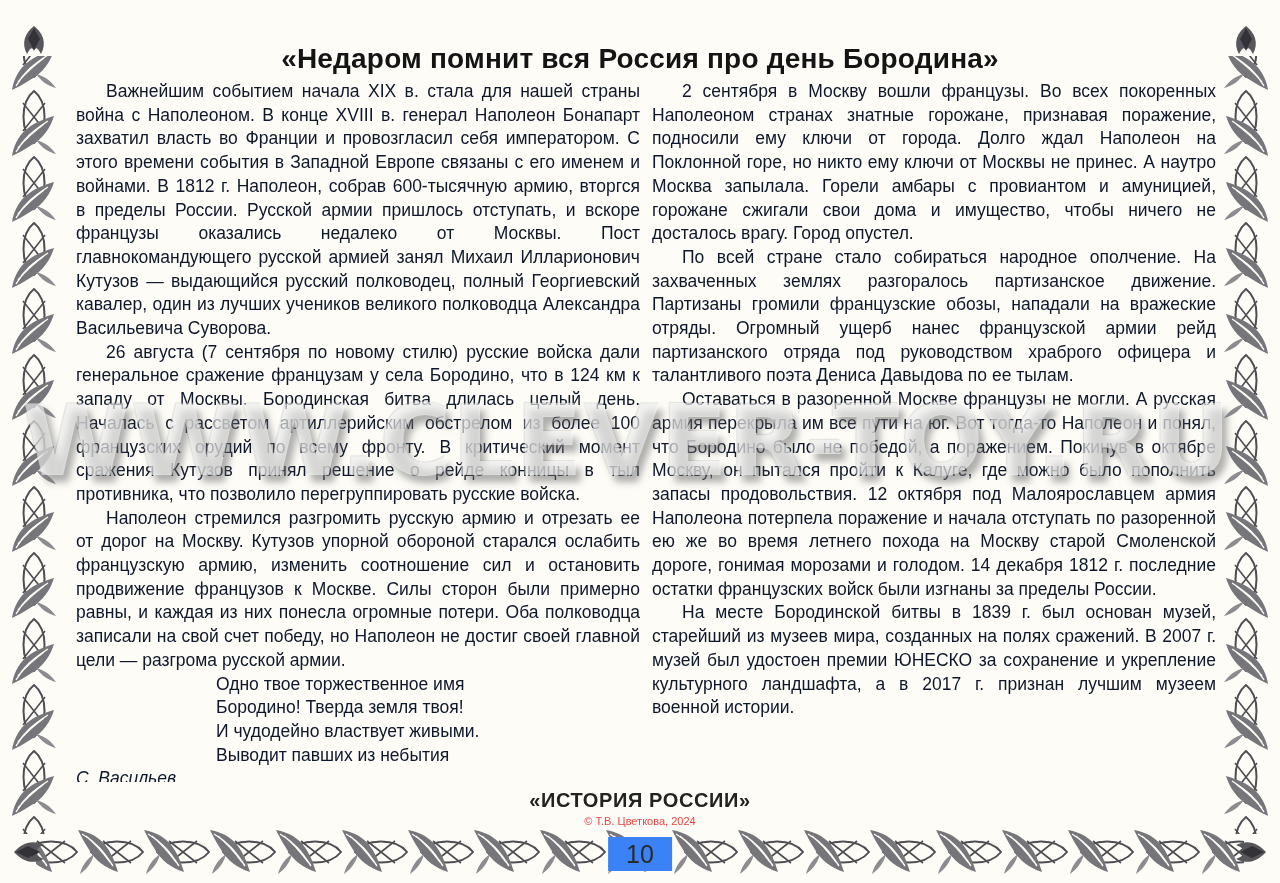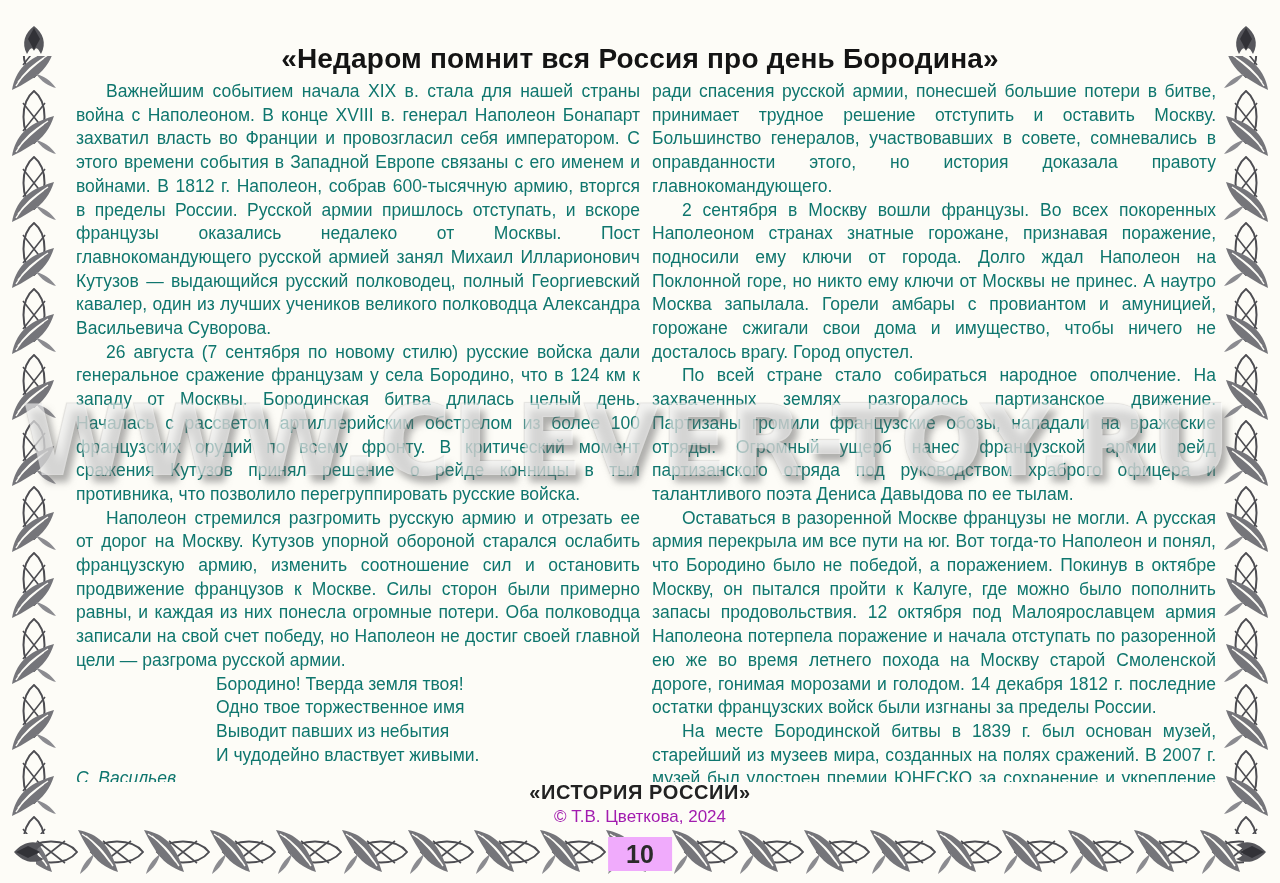--- a/index.html
+++ b/index.html
@@ -12,36 +12,36 @@
     position:absolute;top:24px;left:70px;width:1140px;
     text-align:center;font-size:28px;font-weight:bold;color:#141414;
     letter-spacing:0.2px;
   }
   .columns{
     position:absolute;left:76px;top:80px;width:1140px;height:702px;
     display:flex;gap:12px;overflow:hidden;z-index:2;
   }
   .col{
     width:564px;flex:0 0 564px;
-    font-size:17.5px;line-height:23.7px;color:#0f766e;
+    font-size:17.5px;line-height:23.7px;color:#0f172a;
     text-align:justify;
   }
   .col p{margin:0;}
   .col p.indent{text-indent:30px;}
   .poem{margin-left:140px;text-align:left;}
   .poem-author{font-style:italic;text-align:left;}
   .footer{
     position:absolute;left:70px;bottom:56px;width:1140px;text-align:center;z-index:2;
   }
   .footer-series{font-size:20px;font-weight:bold;color:#222;letter-spacing:0.6px;}
-  .footer-copy{font-size:17px;color:#a21caf;margin-top:3px;}
+  .footer-copy{font-size:11px;color:#ef4444;margin-top:3px;}
   .page-number{
     position:absolute;left:50%;bottom:12px;transform:translateX(-50%);
-    background:#f0abfc;padding:0 18px;z-index:4;
-    font-size:25px;font-weight:bold;color:#2a2a2a;line-height:34px;
+    background:#3b82f6;padding:0 18px;z-index:4;
+    font-size:25px;font-weight:normal;color:#2a2a2a;line-height:34px;
   }
   .watermark{
     position:absolute;top:384px;left:0;width:1232px;text-align:right;
     font-family:"DejaVu Sans", sans-serif;font-weight:bold;font-size:98px;
     color:rgba(255,255,255,0.55);
     text-shadow:5px 7px 7px rgba(110,110,110,0.55), -1px -1px 1px rgba(150,150,150,0.25);
     letter-spacing:1px;z-index:3;pointer-events:none;white-space:nowrap;
   }
   .border-svg{position:absolute;z-index:1;}
 </style>
@@ -108,30 +108,29 @@
 </svg>
 
 <h1 class="page-title">«Недаром помнит вся Россия про день Бородина»</h1>
 
 <div class="columns">
   <div class="col">
     <p class="indent">Важнейшим событием начала XIX в. стала для нашей страны война с Наполеоном. В конце XVIII в. генерал Наполеон Бонапарт захватил власть во Франции и провозгласил себя императором. С этого времени события в Западной Европе связаны с его именем и войнами. В 1812 г. Наполеон, собрав 600-тысячную армию, вторгся в пределы России. Русской армии пришлось отступать, и вскоре французы оказались недалеко от Москвы. Пост главнокомандующего русской армией занял Михаил Илларионович Кутузов — выдающийся русский полководец, полный Георгиевский кавалер, один из лучших учеников великого полководца Александра Васильевича Суворова.</p>
     <p class="indent">26 августа (7 сентября по новому стилю) русские войска дали генеральное сражение французам у села Бородино, что в 124 км к западу от Москвы. Бородинская битва длилась целый день. Началась с рассветом артиллерийским обстрелом из более 100 французских орудий по всему фронту. В критический момент сражения Кутузов принял решение о рейде конницы в тыл противника, что позволило перегруппировать русские войска.</p>
     <p class="indent">Наполеон стремился разгромить русскую армию и отрезать ее от дорог на Москву. Кутузов упорной обороной старался ослабить французскую армию, изменить соотношение сил и остановить продвижение французов к Москве. Силы сторон были примерно равны, и каждая из них понесла огромные потери. Оба полководца записали на свой счет победу, но Наполеон не достиг своей главной цели — разгрома русской армии.</p>
     <div class="poem">
+      <div>Одно твое торжественное имя</div>
       <div>Бородино! Тверда земля твоя!</div>
-      <div>Одно твое торжественное имя</div>
+      <div>И чудодейно властвует живыми.</div>
       <div>Выводит павших из небытия</div>
-      <div>И чудодейно властвует живыми.</div>
     </div>
     <div class="poem-author">С. Васильев</div>
 
   </div>
   <div class="col">
-    <p>ради спасения русской армии, понесшей большие потери в битве, принимает трудное решение отступить и оставить Москву. Большинство генералов, участвовавших в совете, сомневались в оправданности этого, но история доказала правоту главнокомандующего.</p>
     <p class="indent">2 сентября в Москву вошли французы. Во всех покоренных Наполеоном странах знатные горожане, признавая поражение, подносили ему ключи от города. Долго ждал Наполеон на Поклонной горе, но никто ему ключи от Москвы не принес. А наутро Москва запылала. Горели амбары с провиантом и амуницией, горожане сжигали свои дома и имущество, чтобы ничего не досталось врагу. Город опустел.</p>
     <p class="indent">По всей стране стало собираться народное ополчение. На захваченных землях разгоралось партизанское движение. Партизаны громили французские обозы, нападали на вражеские отряды. Огромный ущерб нанес французской армии рейд партизанского отряда под руководством храброго офицера и талантливого поэта Дениса Давыдова по ее тылам.</p>
     <p class="indent">Оставаться в разоренной Москве французы не могли. А русская армия перекрыла им все пути на юг. Вот тогда-то Наполеон и понял, что Бородино было не победой, а поражением. Покинув в октябре Москву, он пытался пройти к Калуге, где можно было пополнить запасы продовольствия. 12 октября под Малоярославцем армия Наполеона потерпела поражение и начала отступать по разоренной ею же во время летнего похода на Москву старой Смоленской дороге, гонимая морозами и голодом. 14 декабря 1812 г. последние остатки французских войск были изгнаны за пределы России.</p>
     <p class="indent">На месте Бородинской битвы в 1839 г. был основан музей, старейший из музеев мира, созданных на полях сражений. В 2007 г. музей был удостоен премии ЮНЕСКО за сохранение и укрепление культурного ландшафта, а в 2017 г. признан лучшим музеем военной истории.</p>
   </div>
 </div>
 
 <div class="watermark">WWW.CLEVER-TOY.RU</div>
 
 <div class="footer">

